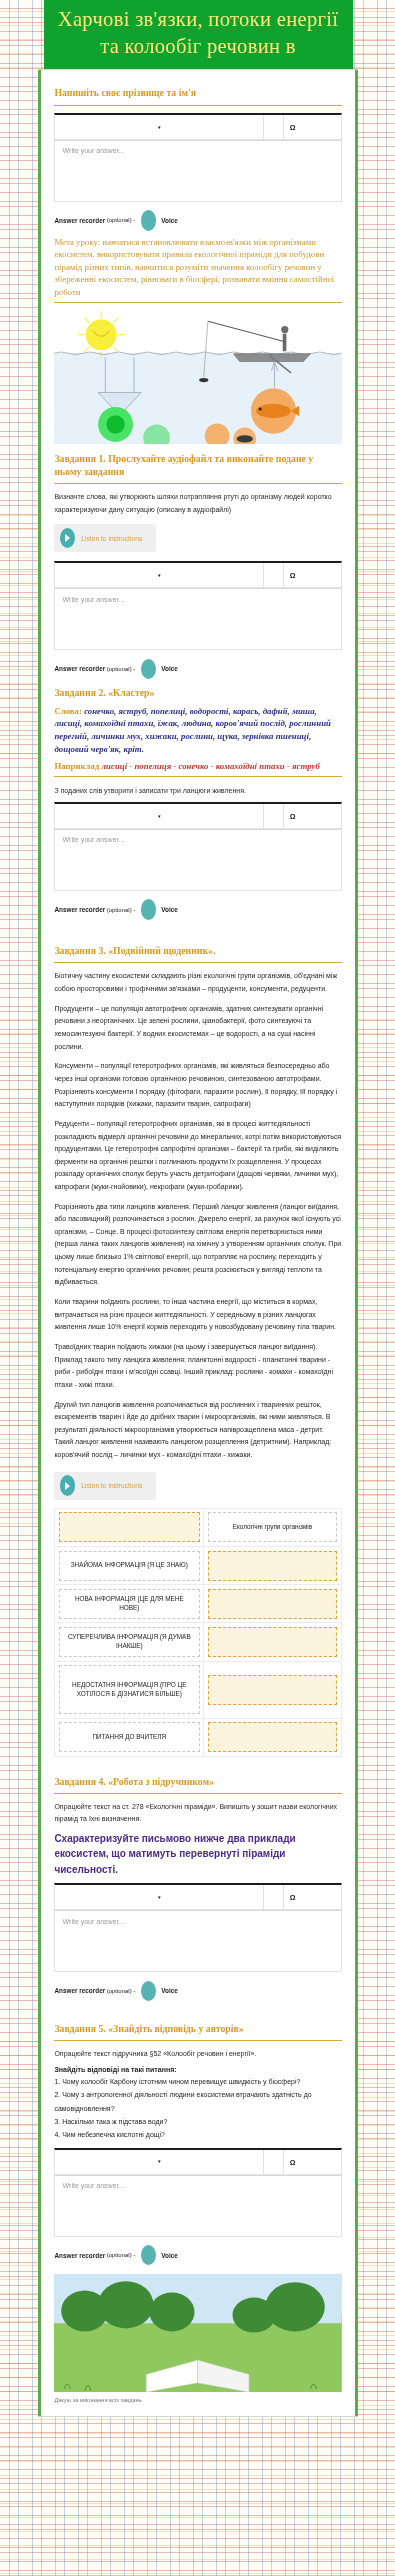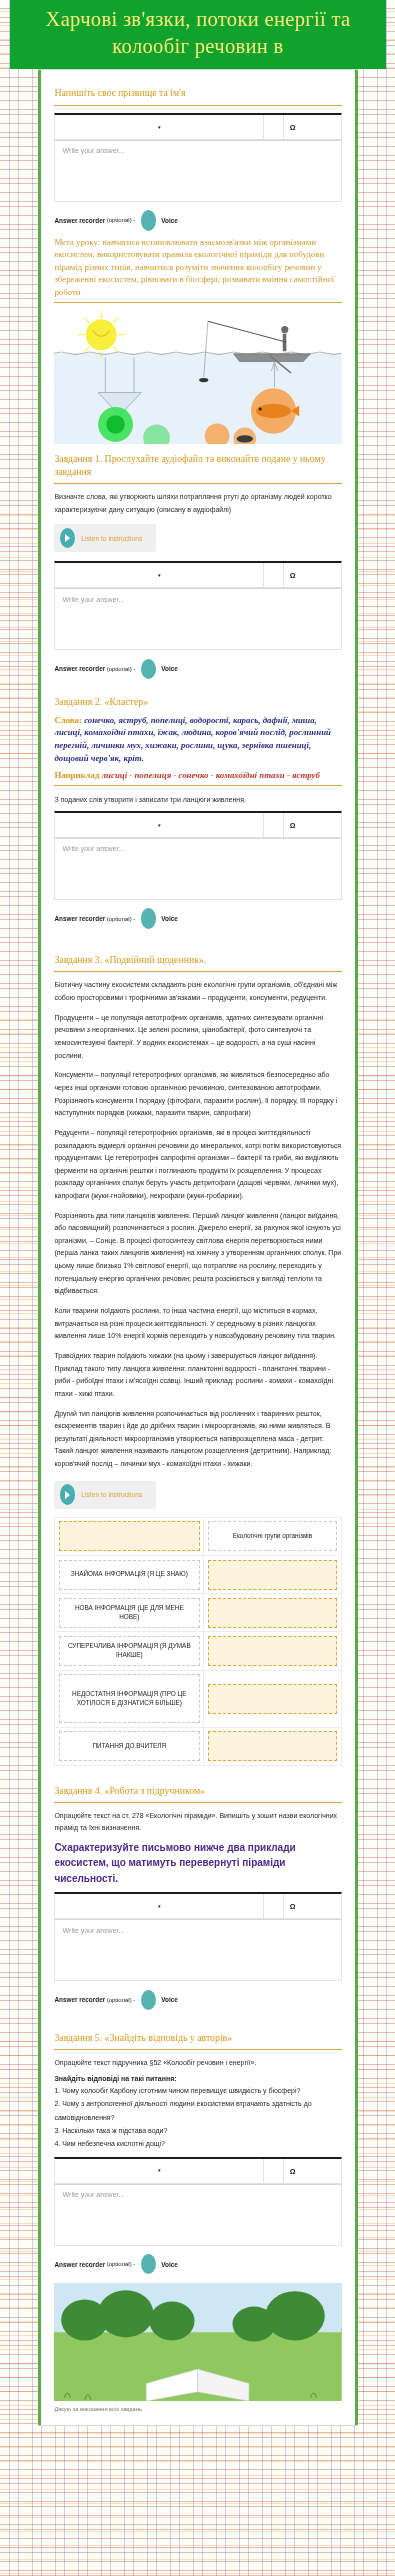--- a/index.html
+++ b/index.html
@@ -15,21 +15,21 @@
     width:396px;
     min-height:3652px;
     background:
       repeating-linear-gradient(0deg, rgba(200,60,60,.35) 0 0.5px, transparent 0.5px 4.6px),
       repeating-linear-gradient(90deg, rgba(60,110,190,.3) 0 0.5px, transparent 0.5px 4.6px),
       repeating-linear-gradient(0deg, rgba(235,170,60,.35) 0 0.5px, transparent 0.5px 14px),
       #fdfdf6;
     padding-bottom:20.6px;
   }
   .title-band {
-    width:376px;
+    width:309px;
     margin:0 auto;
     background:#0fa32e;
     color:#ffe97a;
     font-family:"Liberation Serif", serif;
     font-size:20.6px;
     line-height:1.32;
     text-align:center;
     padding:6.2px 9.3px 8.2px;
     letter-spacing:0.3px;
   }
@@ -43,20 +43,21 @@
     border-bottom:0.5px solid #d6d6d6;
     border-radius:2.1px;
     padding:9.3px 13.4px 13.4px;
   }
   .q-head {
     font-family:"Liberation Serif", serif;
     color:#d99a20;
     font-size:9.8px;
     line-height:1.35;
     margin:7.2px 0 5.2px;
+    font-weight:bold;
   }
   .rule { border:0; border-top:0.5px solid #d9a43a; margin:4.1px 0 7.2px; }
   .goal {
     font-family:"Liberation Serif", serif;
     color:#cf9a2f;
     font-size:8.8px;
     line-height:1.42;
     margin:5.2px 0 3.1px;
   }
   .prompt {
@@ -322,21 +323,21 @@
     </div>
 
     <div class="recorder">
       <span>Answer recorder</span>
       <span class="opt">(optional) -</span>
       <span class="rec-dot"></span>
       <span>Voice</span>
     </div>
 
     
-    <div class="q-head" style="margin-top:16px">Завдання 2. «Кластер»</div>
+    <div class="q-head" style="margin-top:7px">Завдання 2. «Кластер»</div>
     <div class="words">
       <span class="lbl">Слова:</span>
       <span>сонечко, яструб, попелиці, водорості, карась, дафнії, миша, лисиці, комахоїдні птахи, їжак, людина, коров'ячий послід, рослинний перегній, личинки мух, хижаки, рослини, щука, зернівка пшениці, дощовий черв'як, кріт.</span>
     </div>
     <div class="example">
       <span class="lbl">Наприклад</span>
       <span>лисиці -  попелиця - сонечко - комахоїдні птахи - яструб</span>
     </div>
     <hr class="rule">
     <div class="prompt">З поданих слів утворити і записати три ланцюги живлення.</div>

